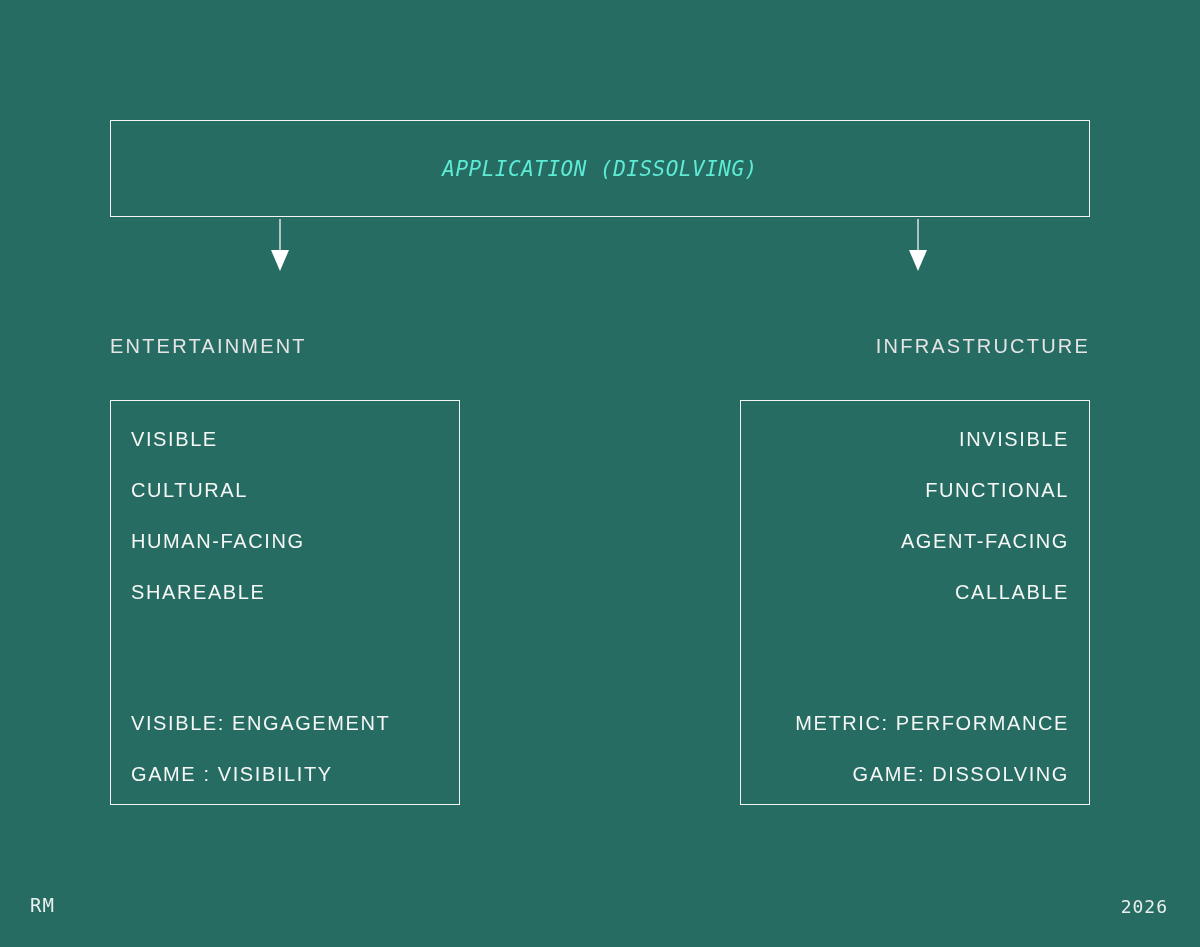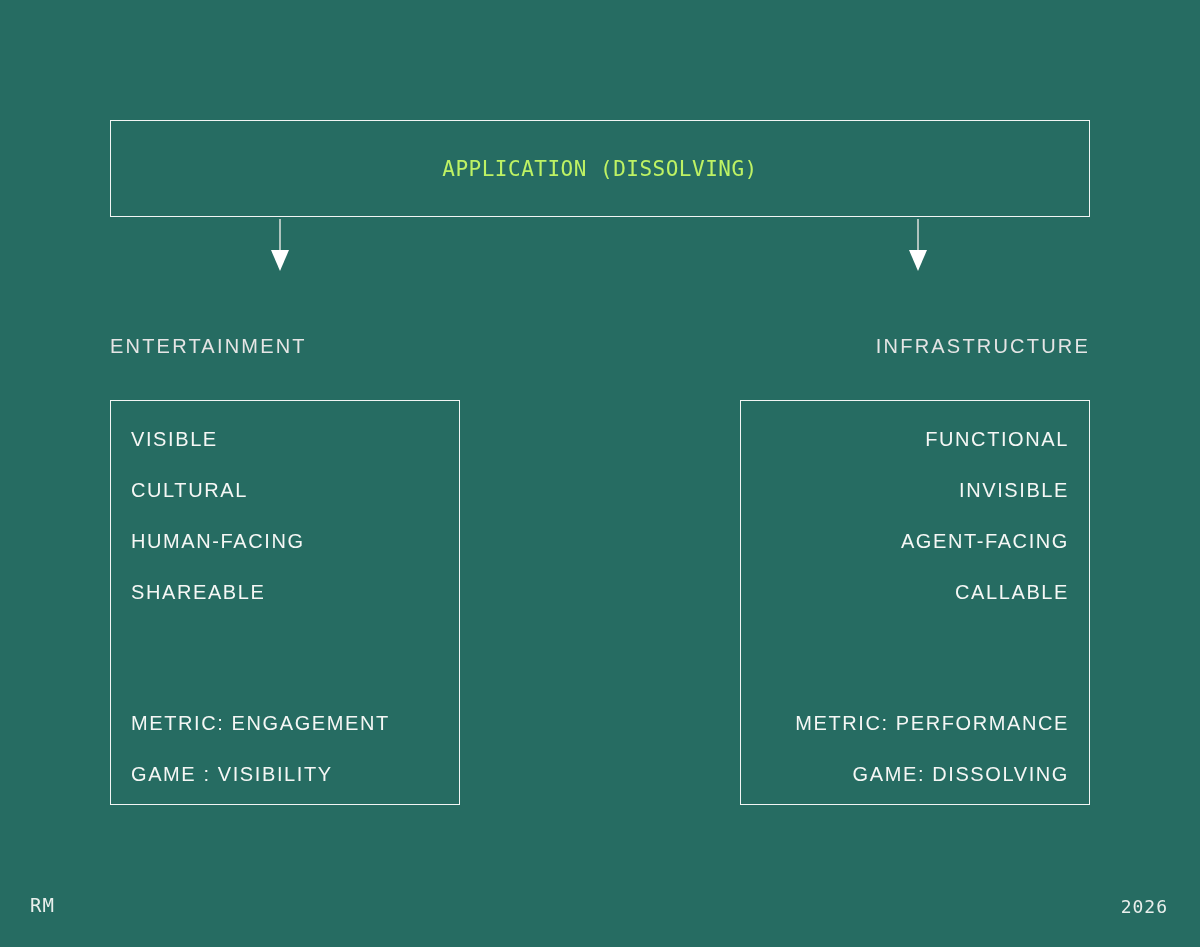--- a/index.html
+++ b/index.html
@@ -27,22 +27,23 @@
     border: 1.5px solid #f2f5f4;
     box-sizing: border-box;
     display: flex;
     align-items: center;
     justify-content: center;
   }
   .top-box .title-text {
     font-family: "DejaVu Sans Mono", monospace;
     font-size: 21px;
     letter-spacing: 0.5px;
-    color: #bef264;
+    color: #5eead4;
     white-space: pre;
+    font-style: italic;
   }
 
   
   .arrow {
     position: absolute;
     top: 219px;
     width: 18px;
     height: 52px;
   }
   .arrow-left  { left: 271px; }
@@ -146,27 +147,27 @@
 
   <div class="col-label left">ENTERTAINMENT</div>
   <div class="col-label right">INFRASTRUCTURE</div>
 
   <div class="list-box left">
     <div class="line">VISIBLE</div>
     <div class="line">CULTURAL</div>
     <div class="line">HUMAN-FACING</div>
     <div class="line">SHAREABLE</div>
     <div class="spacer"></div>
-    <div class="line">METRIC: ENGAGEMENT</div>
+    <div class="line">VISIBLE: ENGAGEMENT</div>
     <div class="line">GAME : VISIBILITY</div>
   </div>
 
   <div class="list-box right">
+    <div class="line">INVISIBLE</div>
     <div class="line">FUNCTIONAL</div>
-    <div class="line">INVISIBLE</div>
     <div class="line">AGENT-FACING</div>
     <div class="line">CALLABLE</div>
     <div class="spacer"></div>
     <div class="line">METRIC: PERFORMANCE</div>
     <div class="line">GAME: DISSOLVING</div>
   </div>
 
   <div class="footer-mark left">RM</div>
   <div class="footer-mark right">2026</div>
 

